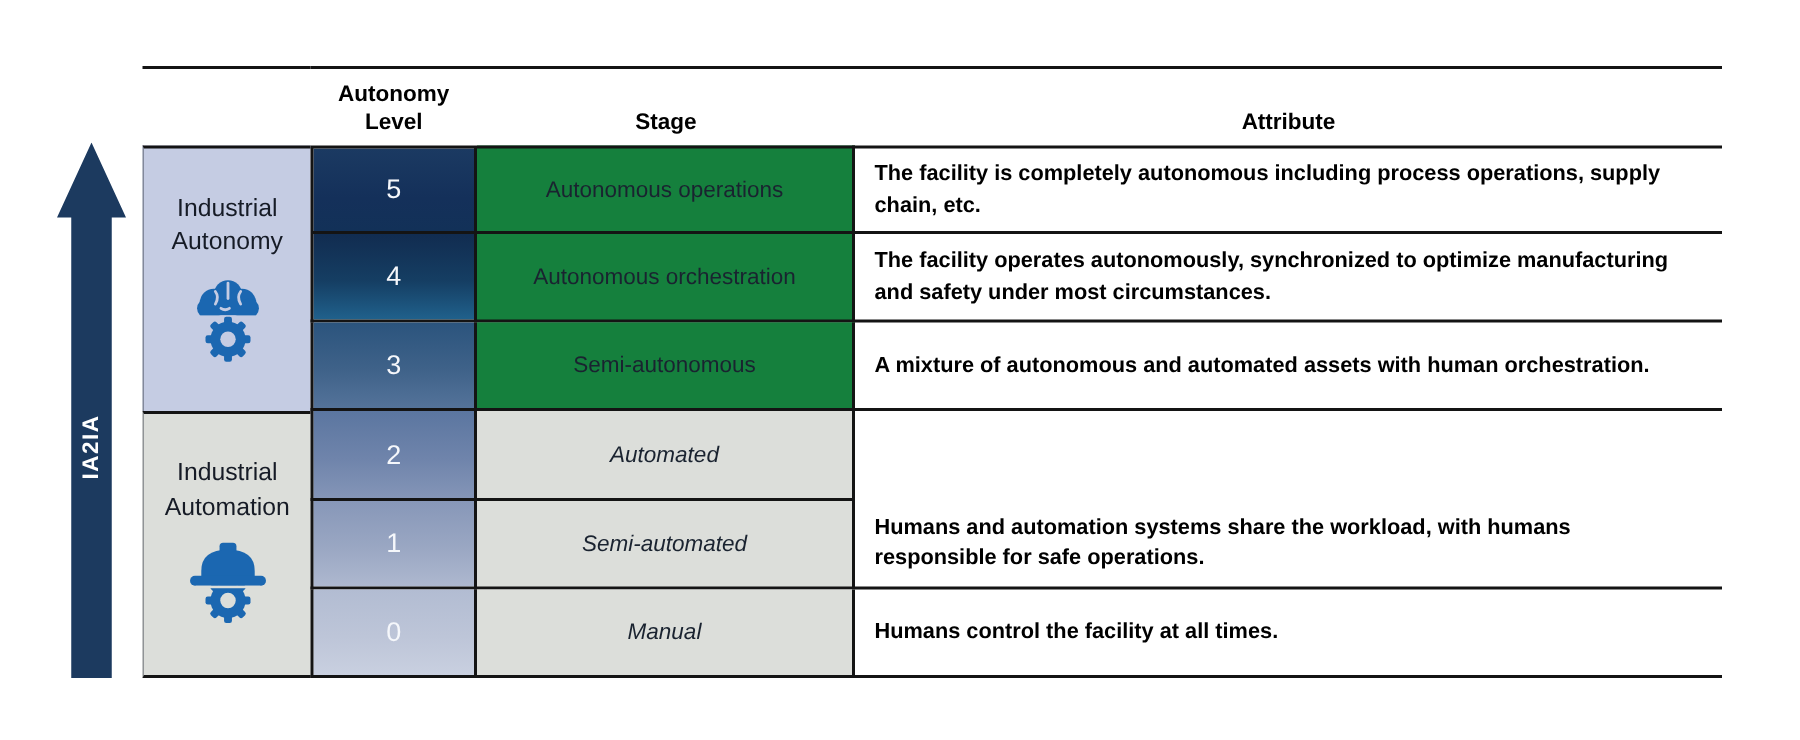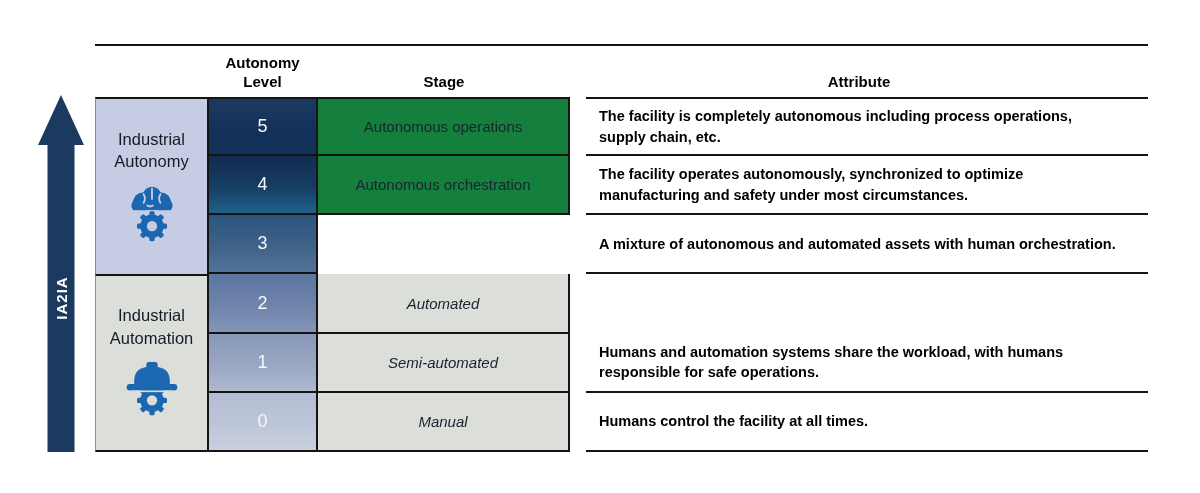--- a/index.html
+++ b/index.html
@@ -59,21 +59,20 @@
   }
   .st.r1{border-top:2px solid #141414;}
   .bgA{background:#15803d;}
   .bgB{background:#dcdeda;font-style:italic;}
 
   .at{
     grid-column:4;display:flex;align-items:center;
     font-weight:bold;font-size:14.5px;line-height:1.4;color:#000;
     padding:2px 26px 2px 13px;
     border-bottom:2px solid #141414;
-    margin-left:16px;
   }
   .at.r1{border-top:2px solid #141414;}
 
   .gicon{display:block;}
 </style>
 </head>
 <body>
 
 <div class="canvas">
 
@@ -157,20 +156,21 @@
 
     <div class="lv lv5 r1">5</div>
     <div class="lv lv4 r2">4</div>
     <div class="lv lv3 r3">3</div>
     <div class="lv lv2 r4">2</div>
     <div class="lv lv1 r5">1</div>
     <div class="lv lv0 r6">0</div>
 
     <div class="st bgA r1">Autonomous operations</div>
     <div class="st bgA r2">Autonomous orchestration</div>
+    <div class="st bgA r3">Semi-autonomous</div>
     <div class="st bgB r4">Automated</div>
     <div class="st bgB r5">Semi-automated</div>
     <div class="st bgB r6">Manual</div>
 
     <div class="at r1">
         <span>The facility is completely autonomous including process operations, supply chain, etc.</span>
       </div>
     <div class="at r2">
         <span>The facility operates autonomously, synchronized to optimize manufacturing and safety under most circumstances.</span>
       </div>

